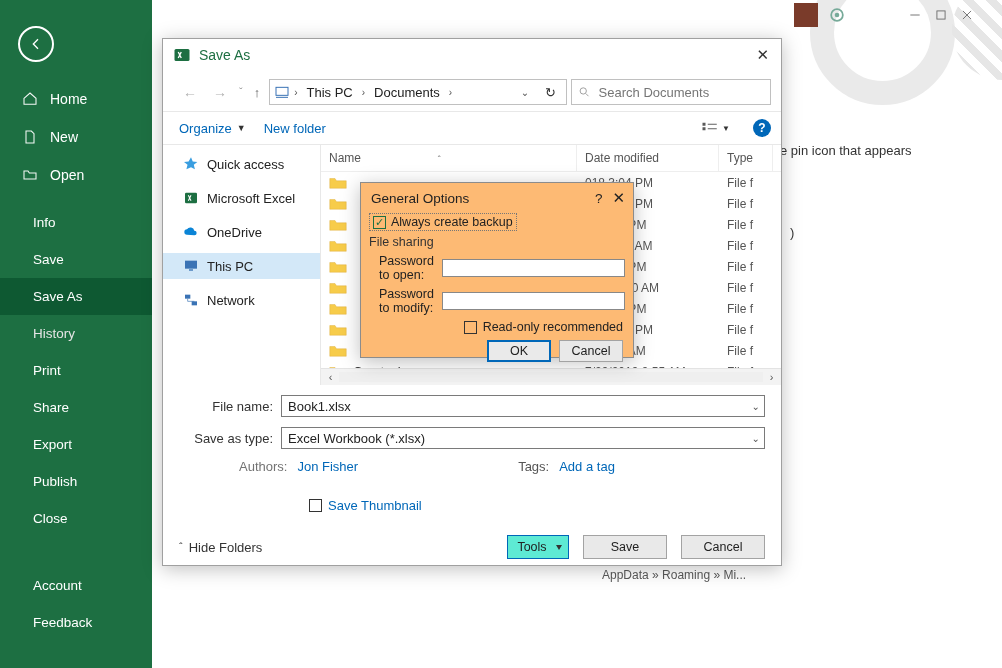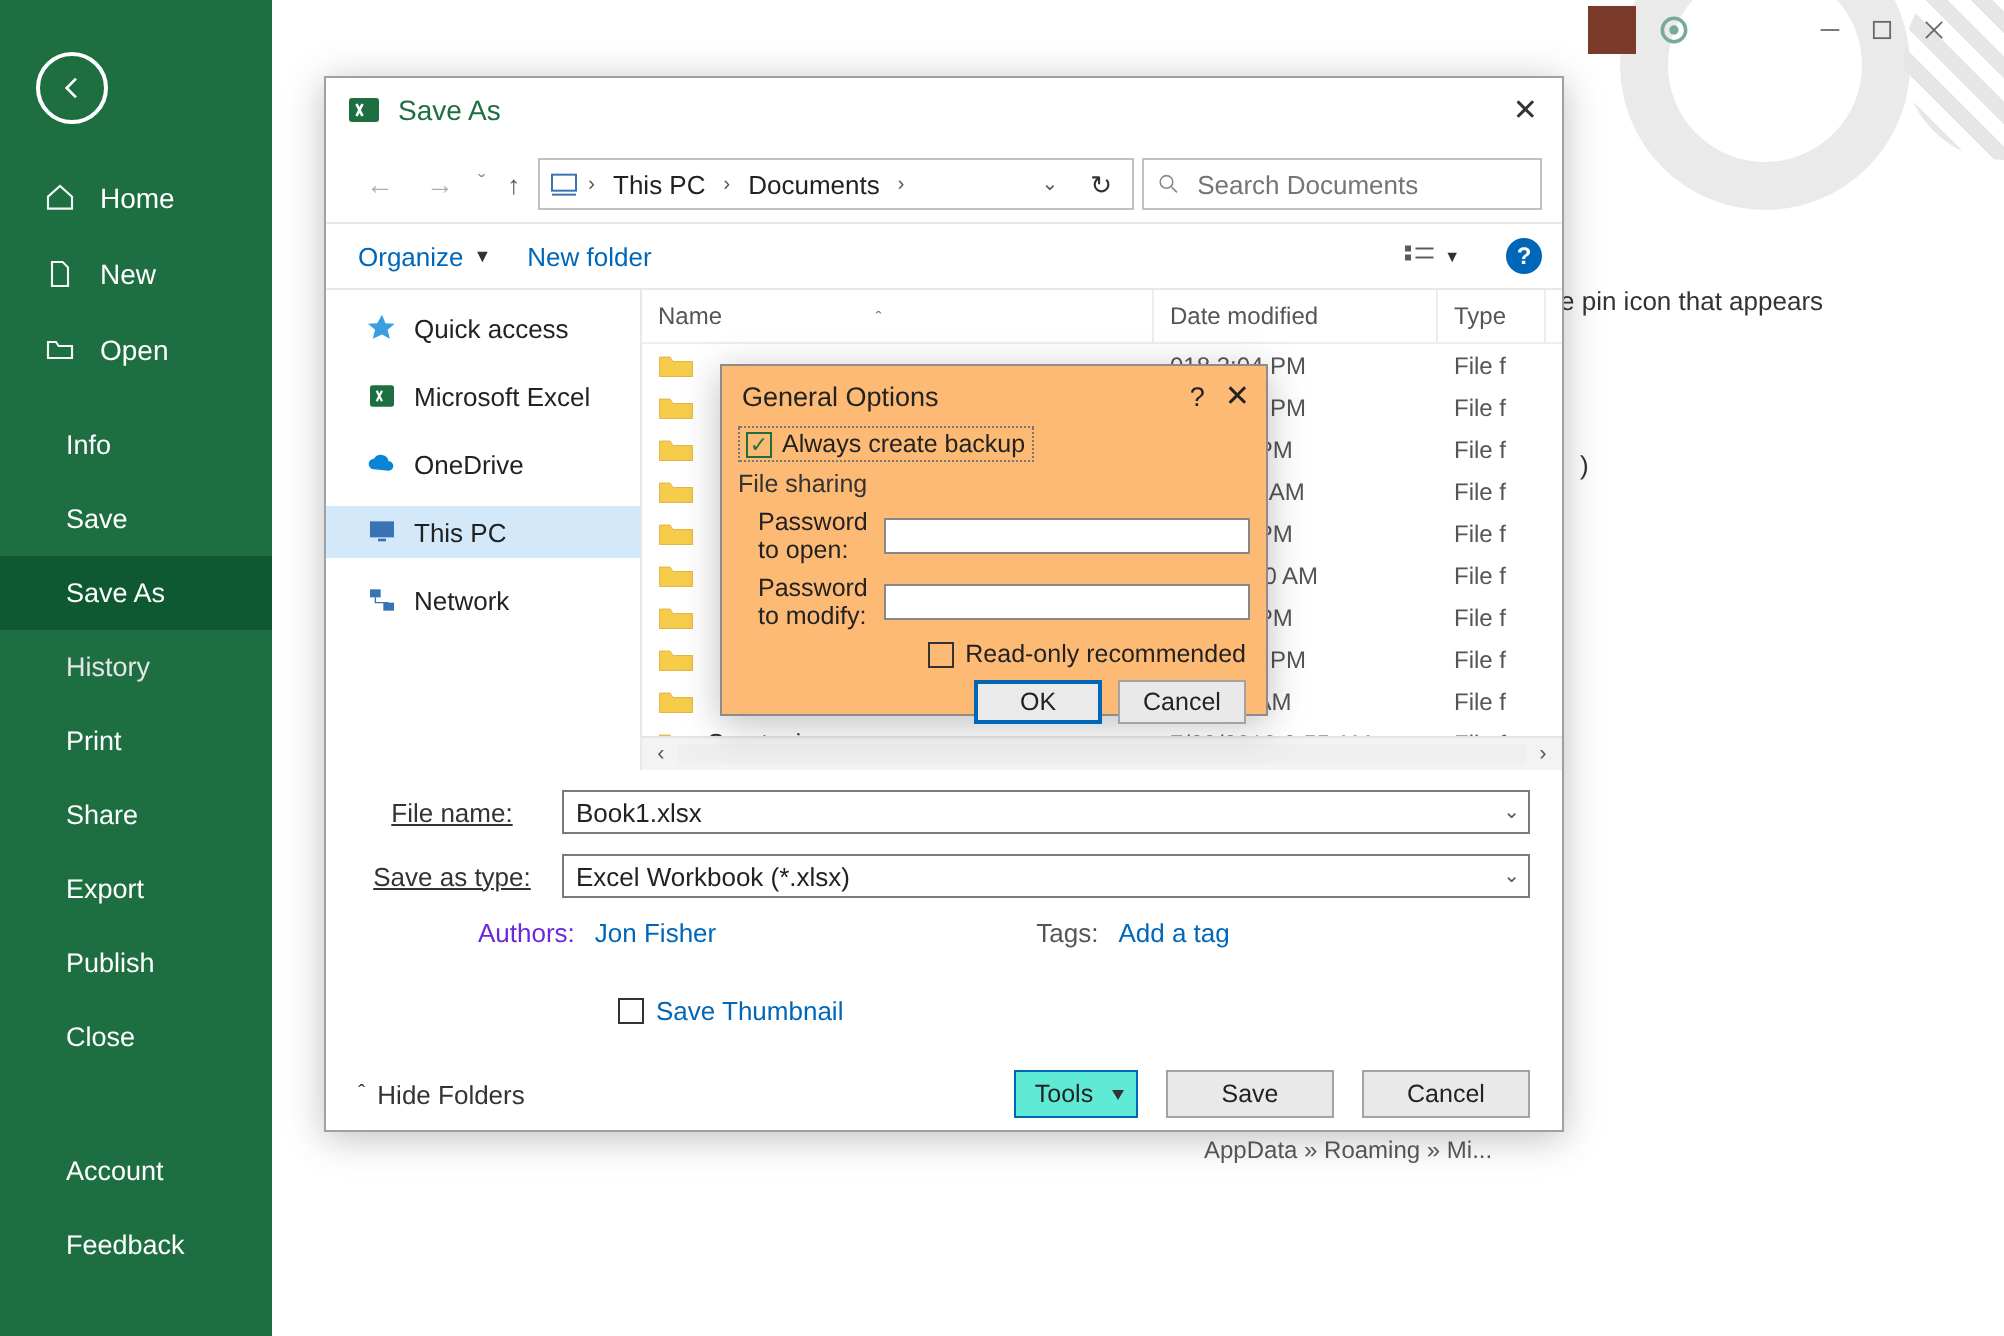--- a/index.html
+++ b/index.html
@@ -17,21 +17,21 @@
   
   .app-chrome { position:absolute; top:3px; right:28px; display:flex; align-items:center; gap:12px; z-index:2; }
   .avatar { width:24px; height:24px; background:#7a3b2a; display:inline-block; }
   .chrome-icon { width:14px; height:14px; color:#5a5a5a; }
   .bg-text-right { position:absolute; top:143px; left:780px; font-size:13px; color:#333; z-index:1; }
   .bg-text-close { position:absolute; top:225px; left:790px; font-size:13px; color:#333; z-index:1; }
   .bg-text-crumb { position:absolute; top:568px; left:602px; font-size:12px; color:#5a5a5a; z-index:1; }
 
   
   .leftnav {
-    position:absolute; left:0; top:0; width:136px; height:668px;
+    position:absolute; left:0; top:0; width:152px; height:668px;
     background:#1d6f42; color:#fff; z-index:0; padding-top:16px;
   }
   .leftnav .back {
     width:36px; height:36px; border:2px solid #fff; border-radius:50%;
     margin:10px 0 18px 18px; display:flex; align-items:center; justify-content:center;
   }
   .leftnav .nav-item {
     display:flex; align-items:center; gap:12px;
     padding:11px 10px 11px 22px; font-size:14px; cursor:pointer;
   }
@@ -90,30 +90,30 @@
   .frow .fname { display:flex; align-items:center; gap:6px; padding-left:8px; }
   .frow .fdate { padding:0 8px; color:#555; font-size:12px; }
   .frow .ftype { padding:0 8px; color:#555; font-size:12px; }
   .folder-icon { width:18px; height:14px; }
   .hscroll { height:17px; display:flex; align-items:center; padding:0 1px; background:#f3f3f3; border-top:1px solid #e3e3e3; }
   .hscroll .arrow { width:17px; text-align:center; color:#555; font-size:11px; }
   .hscroll .track { flex:1; height:10px; background:#efefef; }
 
   .formarea { padding:10px 16px 14px 16px; }
   .formrow { display:flex; align-items:center; margin-bottom:10px; gap:8px; }
-  .formrow label { width:82px; text-align:center; font-size:13px; color:#333;text-decoration:underline; }
+  .formrow label { width:82px; text-align:right; font-size:13px; color:#333; }
   .formrow label.lg { width:94px; }
   .combo {
     flex:1; height:22px; border:1px solid #7a7a7a; background:#fff;
     display:flex; align-items:center; padding:0 6px; position:relative;
     font-size:13px;
   }
   .combo .dd { position:absolute; right:4px; font-size:10px; color:#555; }
   .metarow { display:flex; align-items:center; margin:8px 0 0 0; font-size:13px; }
-  .metarow .mlabel { color:#6d28d9; margin-left:60px; }
+  .metarow .mlabel { color:#737373; margin-left:60px; }
   .metarow .mlink { color:#0067b8; margin-left:10px; cursor:pointer; }
   .metarow .mlabel2 { color:#555; margin-left:160px; }
   .thumbrow { margin:24px 0 0 130px; display:flex; align-items:center; gap:6px; font-size:13px; color:#0067b8; }
   .thumbrow .chk { width:13px; height:13px; border:1px solid #333; }
 
   .dlg-bottom { display:flex; align-items:center; padding:8px 16px 14px 16px; gap:14px; }
   .hidefolders { display:flex; align-items:center; gap:6px; font-size:13px; color:#333; cursor:pointer; }
   .dlg-bottom .bf-spacer { flex:1; }
   .btn { min-width:84px; height:24px; border:1px solid #a3a3a3; background:#e9e9e9; display:flex; align-items:center; justify-content:center; font-size:12.5px; cursor:pointer; }
   .btn.tools { min-width:62px; position:relative; background:#5eead4; border-color:#0067b8; }

